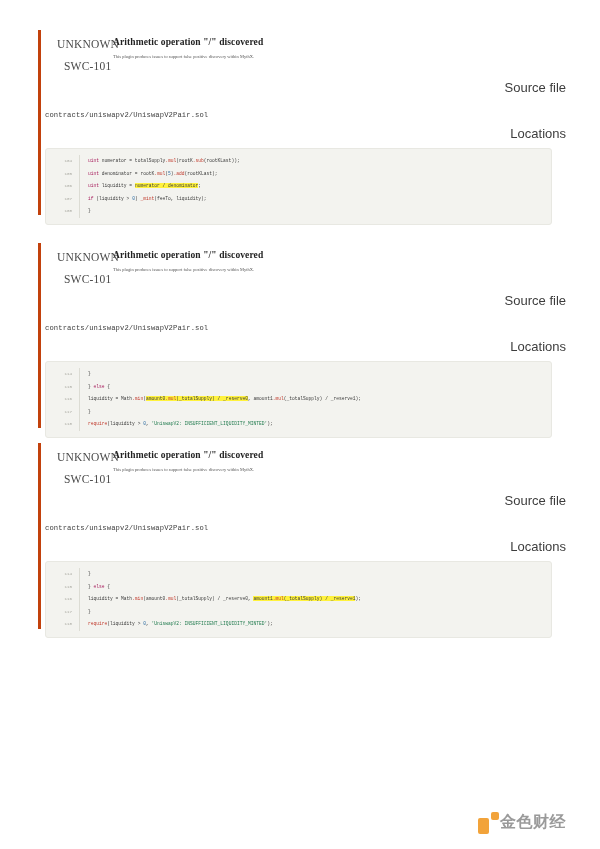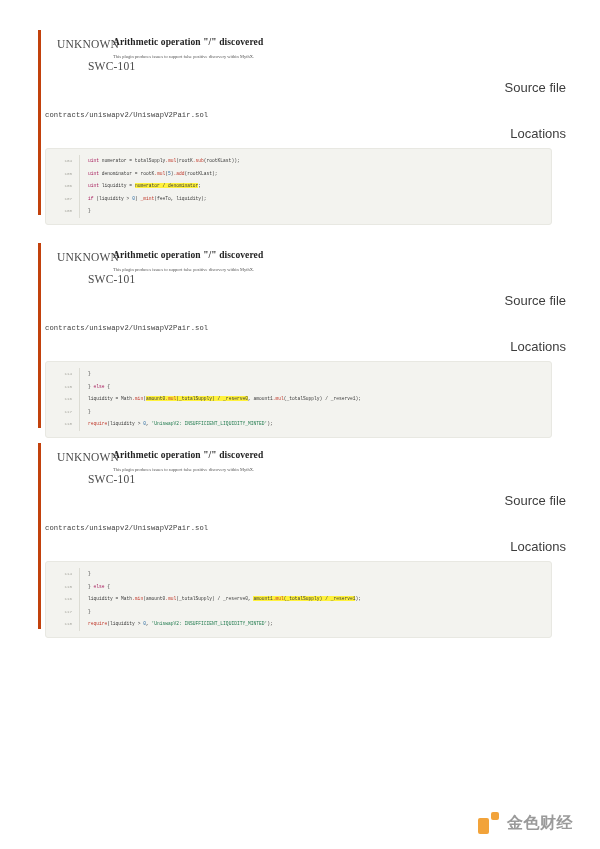--- a/index.html
+++ b/index.html
@@ -44,21 +44,20 @@
     font-family: "Liberation Serif", serif;
   }
   .swc {
     position: absolute;
     left: 19px;
     top: 30px;
     font-size: 11.5px;
     letter-spacing: .2px;
     color: #4a4a4a;
     font-family: "Liberation Serif", serif;
-    margin-left: 24px;
   }
   .title {
     position: absolute;
     left: 68px;
     top: 7px;
     font-size: 9.5px;
     font-weight: bold;
     color: #222222;
     letter-spacing: .1px;
     font-family: "Liberation Serif", serif;
@@ -128,22 +127,20 @@
   .num { color: #2e6da4; }
   .str { color: #1f7a4d; }
   .hl  { background: #fff23d; }
 
   
   .watermark {
     position: absolute;
     left: 478px;
     top: 812px;
     display: flex;
-    align-items: center;
-    gap: 7px;
   }
   .wm-mark {
     position: relative;
     width: 22px;
     height: 22px;
     flex: 0 0 auto;
   }
   .wm-mark i {
     position: absolute;
     display: block;

